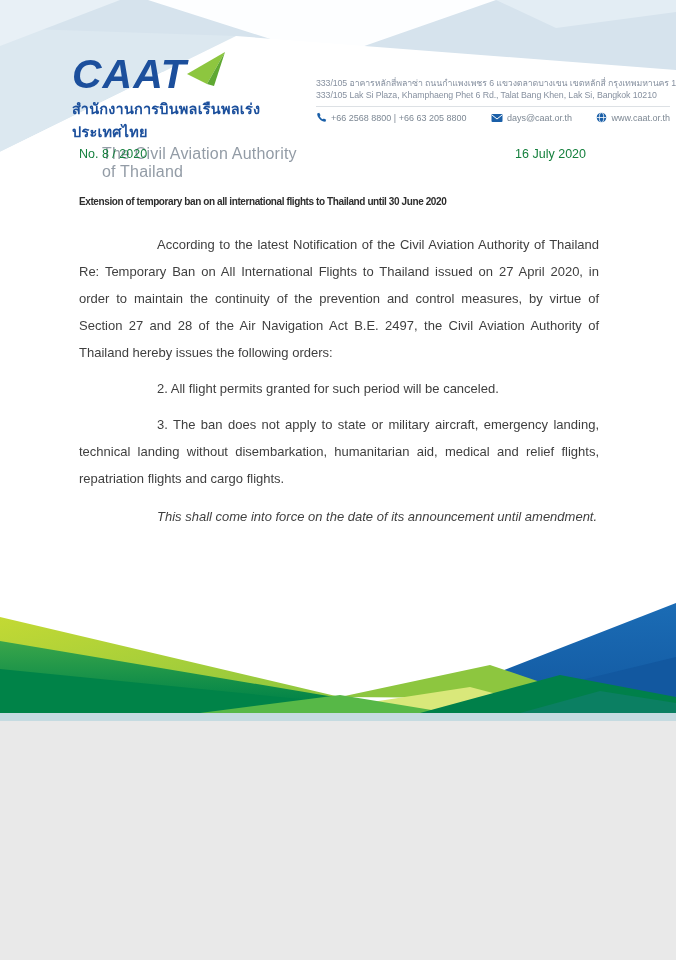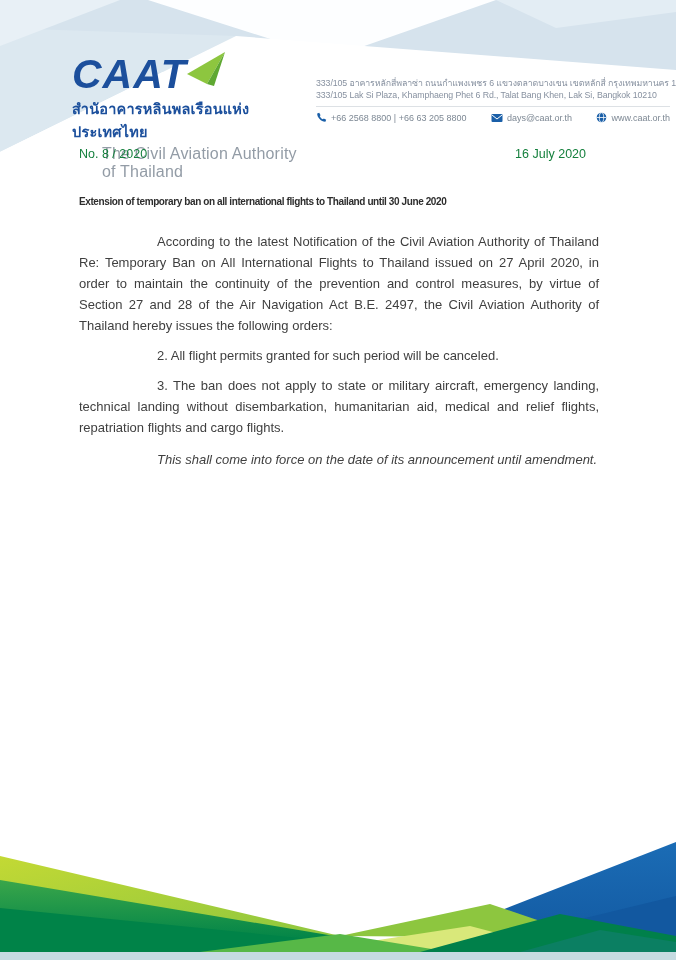--- a/index.html
+++ b/index.html
@@ -1,17 +1,17 @@
 <!DOCTYPE html>
 <html><head>
 <meta charset="utf-8">
 <style>
   html,body{margin:0;padding:0;background:#e9e9e9;}
   .page{
-    position:relative;width:676px;height:960px;margin:0 auto;
+    position:relative;width:676px;height:721px;margin:0 auto;
     background:#ffffff;overflow:hidden;
     font-family:"Liberation Sans","DejaVu Sans",sans-serif;
   }
   
   .header-deco{position:absolute;top:0;left:0;width:676px;height:160px;}
   
   .logo{position:absolute;top:54px;left:72px;width:230px;}
   .logo-row{display:flex;align-items:flex-start;}
   .logo-acronym{
     font-size:41px;font-weight:bold;font-style:italic;color:#1c4f9c;
@@ -33,21 +33,21 @@
     display:flex;justify-content:space-between;
     font-size:12.5px;color:#15803d;
   }
   
   .content{position:absolute;top:196px;left:79px;width:520px;color:#3f3f3f;}
   .doc-title{
     font-size:10px;font-weight:bold;color:#2d2d2d;letter-spacing:-.4px;
     white-space:nowrap;margin:0 0 24px 0;
   }
   .content p{
-    margin:0 0 9px 0;font-size:13px;line-height:21px;
+    margin:0 0 9px 0;font-size:13px;line-height:27px;
     text-align:justify;text-indent:78px;color:#3f3f3f;
   }
   .content p.closing{margin-top:11px;font-style:italic;}
   
   .footer-deco{position:absolute;bottom:0;left:0;width:676px;height:122px;}
 </style>
 </head>
 <body>
 
 <div class="page">
@@ -62,21 +62,21 @@
   </svg>
 
   <div class="logo">
     <div class="logo-row">
       <span class="logo-acronym">CAAT</span>
       <svg class="logo-arrow" width="44" height="40" viewBox="0 0 44 40" aria-hidden="true">
         <polygon points="2,24 40,2 22,34" fill="#8dc63f"></polygon>
         <polygon points="22,34 40,2 29,36" fill="#5fa832"></polygon>
       </svg>
     </div>
-    <div class="logo-th">สำนัอาคารหลินพลเรือนแห่งประเทศไทย</div>
+    <div class="logo-th">สำนักงานการบินพลเรืนพลเร่งประเทศไทย</div>
     <div class="logo-en">The Civil Aviation Authority of Thailand</div>
   </div>
 
   <div class="contact">
     <div class="addr">333/105 อาคารหลักสี่พลาซ่า ถนนกำแพงเพชร 6 แขวงตลาดบางเขน เขตหลักสี่ กรุงเทพมหานคร 10210</div>
     <div class="addr">333/105 Lak Si Plaza, Khamphaeng Phet 6 Rd., Talat Bang Khen, Lak Si, Bangkok 10210</div>
     <div class="divider"></div>
     <div class="contact-row">
       <span class="contact-item">
         <svg class="cicon" width="11" height="11" viewBox="0 0 11 11" aria-hidden="true">

